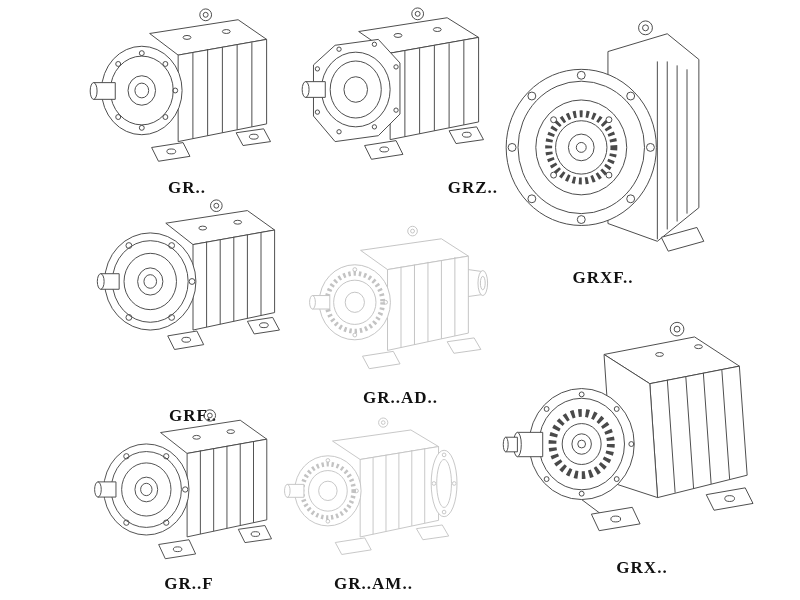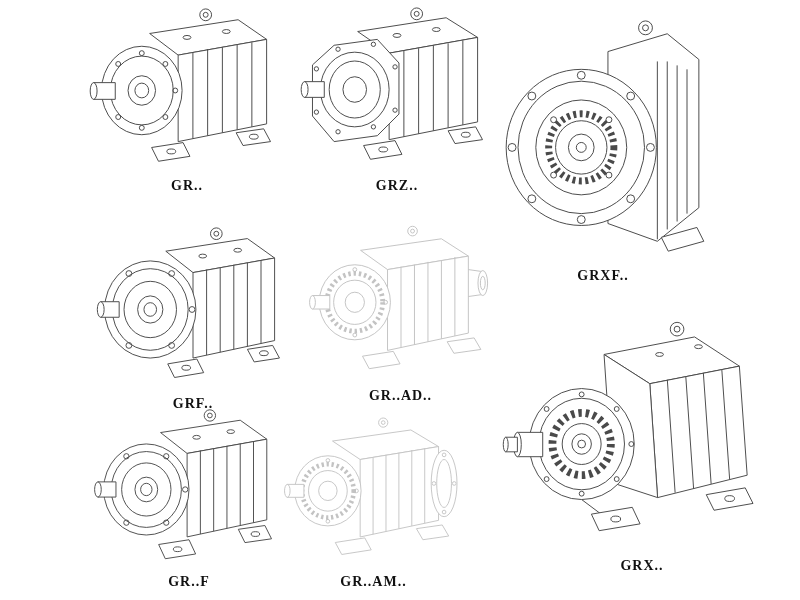--- a/index.html
+++ b/index.html
@@ -1,20 +1,20 @@
 <!DOCTYPE html>
 <html><head>
 <meta charset="utf-8">
 <style>
   html,body{margin:0;padding:0;background:#fff;}
   #page{position:relative;width:800px;height:600px;background:#ffffff;overflow:hidden;
         font-family:"Liberation Serif", serif;}
   .cell{position:absolute;display:flex;flex-direction:column;align-items:center;}
   .cell svg{display:block;}
-  .model-label{font-weight:bold;font-size:14px;color:#111;letter-spacing:1px;
+  .model-label{font-weight:bold;font-size:17px;color:#111;letter-spacing:1px;
                text-align:center;margin-top:2px;white-space:nowrap;}
   
   svg .ln{stroke:#4a4a4a;fill:none;stroke-width:1;}
   svg .face{stroke:#4a4a4a;fill:#ffffff;stroke-width:1;}
   svg .gear{stroke:#4a4a4a;fill:none;}
   svg.phantom .ln,svg.phantom .face,svg.phantom .gear{stroke:#c3c3c3;}
 </style>
 </head>
 <body>
 
@@ -48,21 +48,21 @@
       <circle class="ln" cx="30" cy="115" r="2.5"></circle>
         <circle class="ln" cx="78" cy="115" r="2.5"></circle>
       <ellipse class="ln" cx="54" cy="88" rx="14" ry="15"></ellipse>
       <ellipse class="ln" cx="54" cy="88" rx="7" ry="7.5"></ellipse>
       <polygon class="face" points="5,80 27,80 27,97 5,97"></polygon>
       <ellipse class="face" cx="5" cy="88.5" rx="3.5" ry="8.5"></ellipse>
     </svg>
     <div class="model-label">GR..</div>
   </div>
 
-  <div class="cell" style="left:296px;top:4px;width:202px;">
+  <div class="cell" style="left:296px;top:4px;width:202px;align-items:flex-end;">
     <svg width="200" height="172" viewBox="0 0 200 175">
       <circle class="ln" cx="120" cy="10" r="6"></circle>
         <circle class="ln" cx="120" cy="10" r="2.5"></circle>
       <polygon class="face" points="60,28 150,14 182,34 92,50"></polygon>
       <ellipse class="ln" cx="100" cy="32" rx="4" ry="2"></ellipse>
         <ellipse class="ln" cx="140" cy="26" rx="4" ry="2"></ellipse>
       <polygon class="face" points="92,50 182,34 182,120 92,138"></polygon>
       <line class="ln" x1="107" y1="47" x2="107" y2="135"></line>
       <line class="ln" x1="122" y1="45" x2="122" y2="132"></line>
       <line class="ln" x1="137" y1="42" x2="137" y2="129"></line>
@@ -116,21 +116,21 @@
       <circle class="ln" cx="113" cy="163" r="3"></circle>
         <circle class="ln" cx="57" cy="163" r="3"></circle>
       <circle class="ln" cx="57" cy="107" r="3"></circle>
         <circle class="ln" cx="113" cy="107" r="3"></circle>
       <ellipse class="face" cx="85" cy="135" rx="13" ry="13.5"></ellipse>
       <circle class="ln" cx="85" cy="135" r="5"></circle>
     </svg>
     <div class="model-label">GRXF..</div>
   </div>
 
-  <div class="cell" style="left:92px;top:224px;width:202px;">
+  <div class="cell" style="left:92px;top:196px;width:202px;gap:38px;">
     <svg width="200" height="170" viewBox="0 0 200 175">
       <circle class="ln" cx="124" cy="10" r="6"></circle>
         <circle class="ln" cx="124" cy="10" r="2.5"></circle>
       <polygon class="face" points="72,28 156,15 184,35 100,50"></polygon>
       <ellipse class="ln" cx="110" cy="33" rx="4" ry="2"></ellipse>
         <ellipse class="ln" cx="146" cy="27" rx="4" ry="2"></ellipse>
       <polygon class="face" points="100,50 184,35 184,120 100,138"></polygon>
       <line class="ln" x1="114" y1="47" x2="114" y2="135"></line>
       <line class="ln" x1="128" y1="45" x2="128" y2="132"></line>
       <line class="ln" x1="142" y1="42" x2="142" y2="129"></line>

